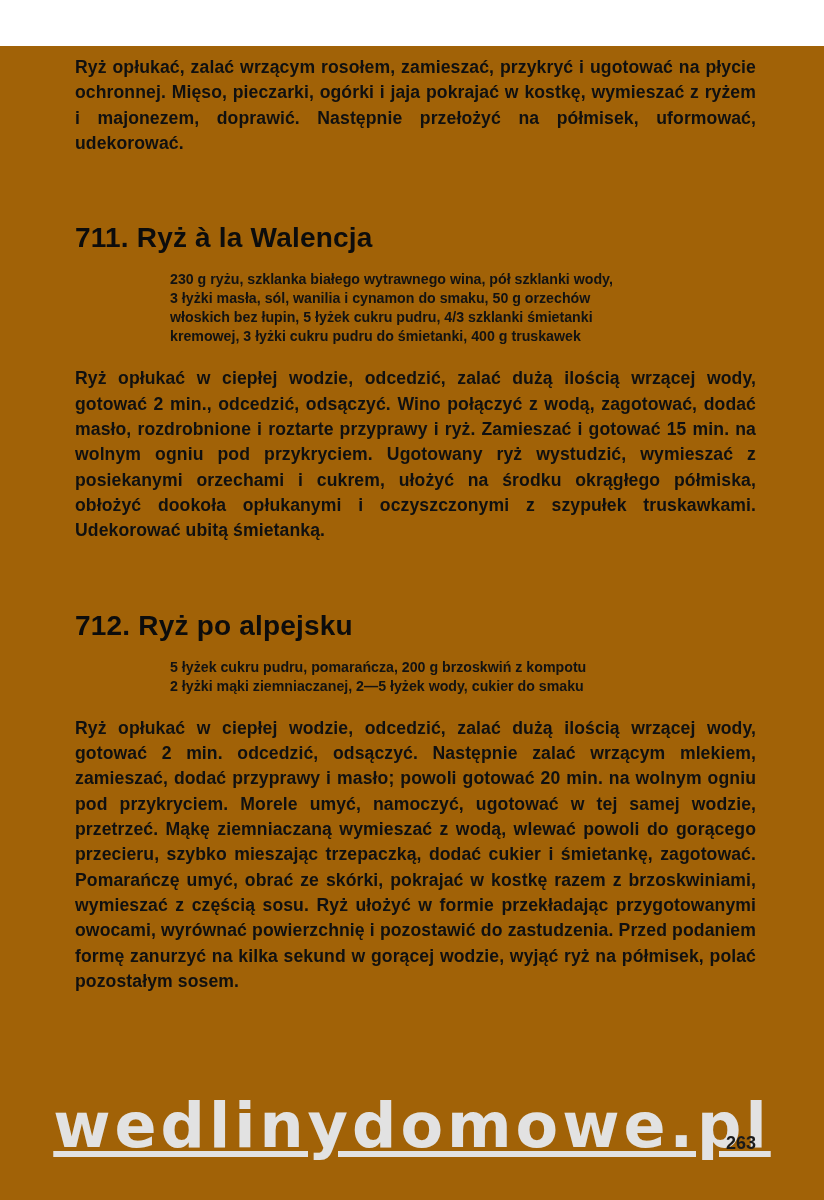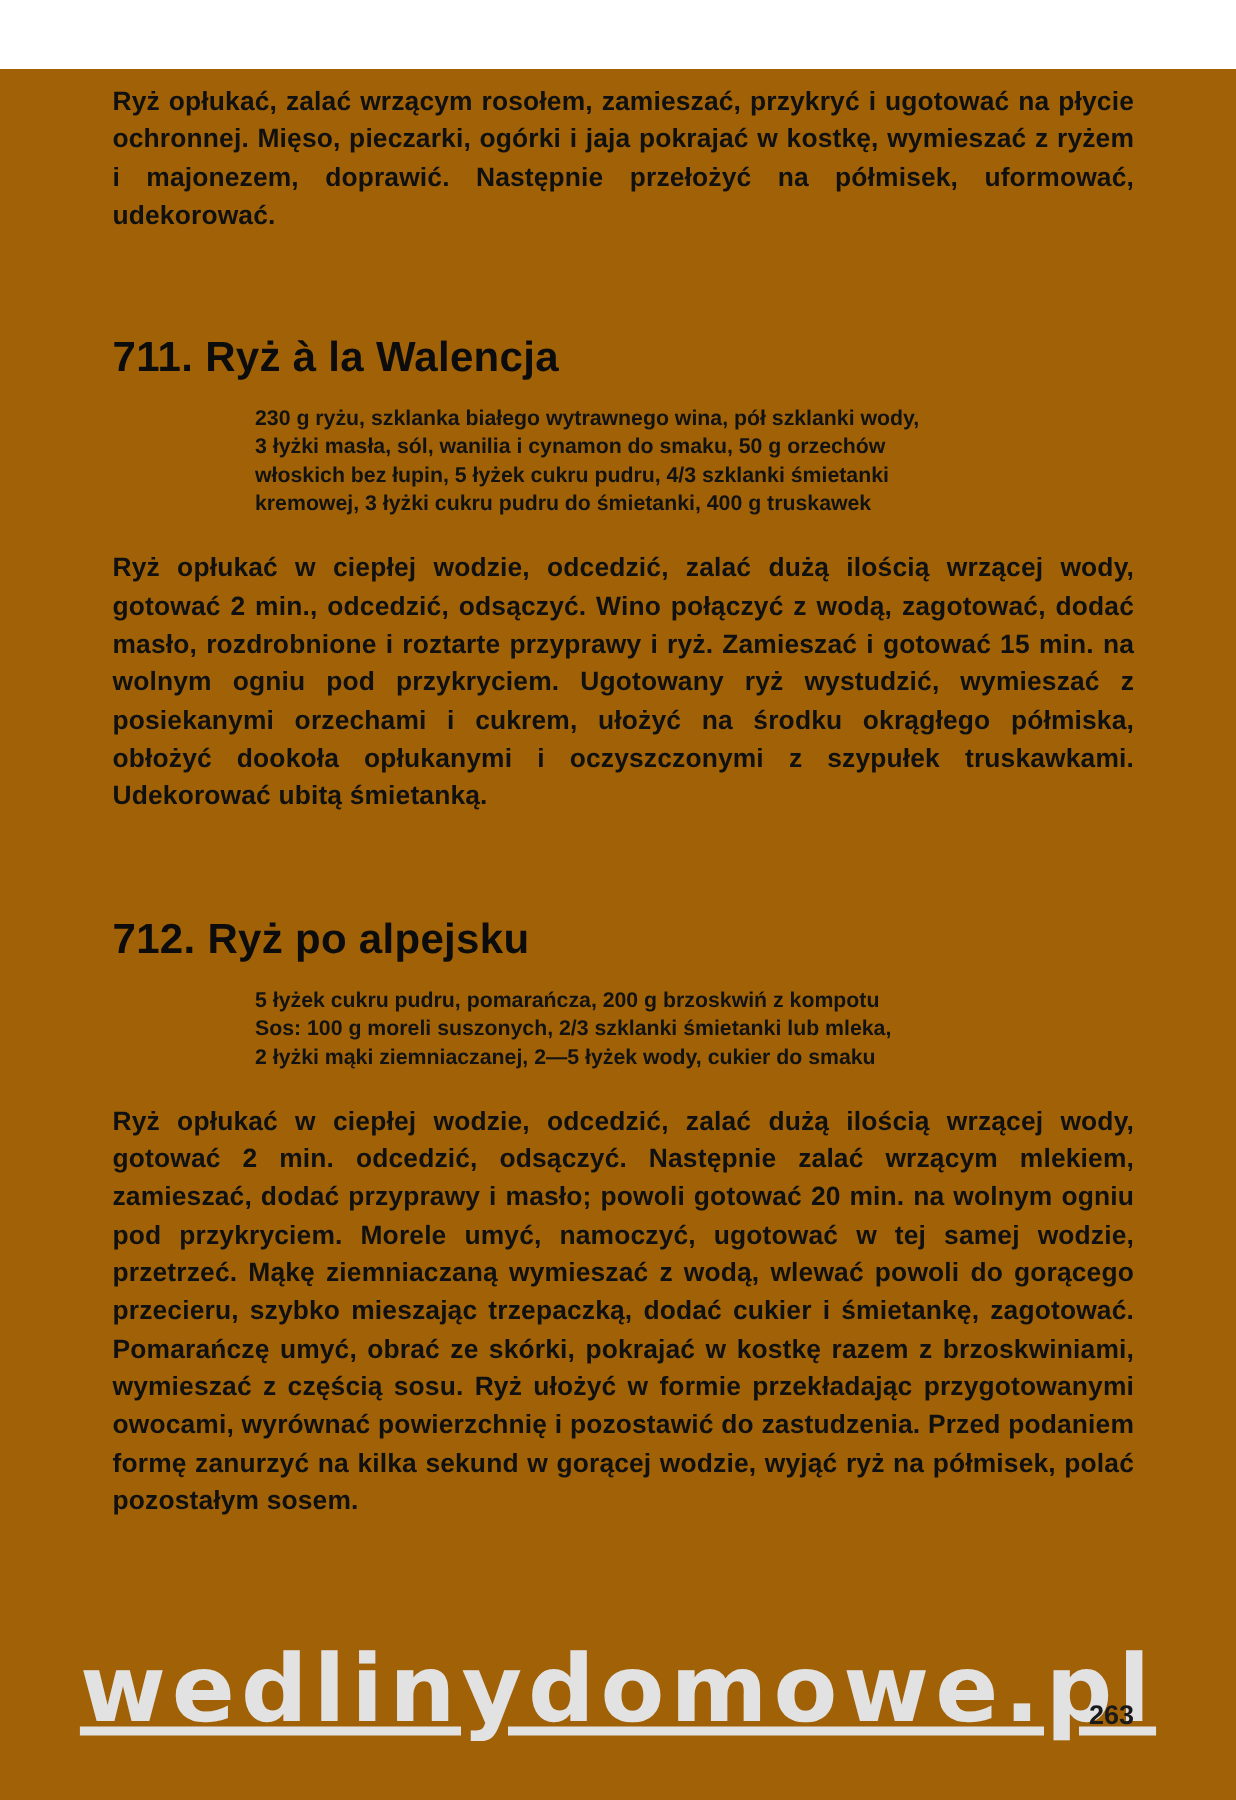--- a/index.html
+++ b/index.html
@@ -122,21 +122,20 @@
 
     <div class="gap-lg"></div>
 
     <section class="recipe">
       <h2 class="recipe-title">
         <span>712.</span>
         <span>Ryż po alpejsku</span>
       </h2>
       <div class="ingredients">
         <span class="line">5 łyżek cukru pudru, pomarańcza, 200 g brzoskwiń z kompotu</span>
-        <span class="line"><span class="label">Sos:</span><span> 100 g moreli suszonych, 2/3 szklanki śmietanki lub mleka,</span></span>
         <span class="line">2 łyżki mąki ziemniaczanej, 2—5 łyżek wody, cukier do smaku</span>
       </div>
       <div class="gap-sm"></div>
       <p class="body-text">Ryż opłukać w ciepłej wodzie, odcedzić, zalać dużą ilością wrzącej wody, gotować 2 min. odcedzić, odsączyć. Następnie zalać wrzącym mlekiem, zamieszać, dodać przyprawy i masło; powoli gotować 20 min. na wolnym ogniu pod przykryciem. Morele umyć, namoczyć, ugotować w tej samej wodzie, przetrzeć. Mąkę ziemniaczaną wymieszać z wodą, wlewać powoli do gorącego przecieru, szybko mieszając trzepaczką, dodać cukier i śmietankę, zagotować. Pomarańczę umyć, obrać ze skórki, pokrajać w kostkę razem z brzoskwiniami, wymieszać z częścią sosu. Ryż ułożyć w formie przekładając przygotowanymi owocami, wyrównać powierzchnię i pozostawić do zastudzenia. Przed podaniem formę zanurzyć na kilka sekund w gorącej wodzie, wyjąć ryż na półmisek, polać pozostałym sosem.</p>
     </section>
 
   </div>
 
   <div class="watermark">wedlinydomowe.pl</div>
   <div class="page-number">263</div>

